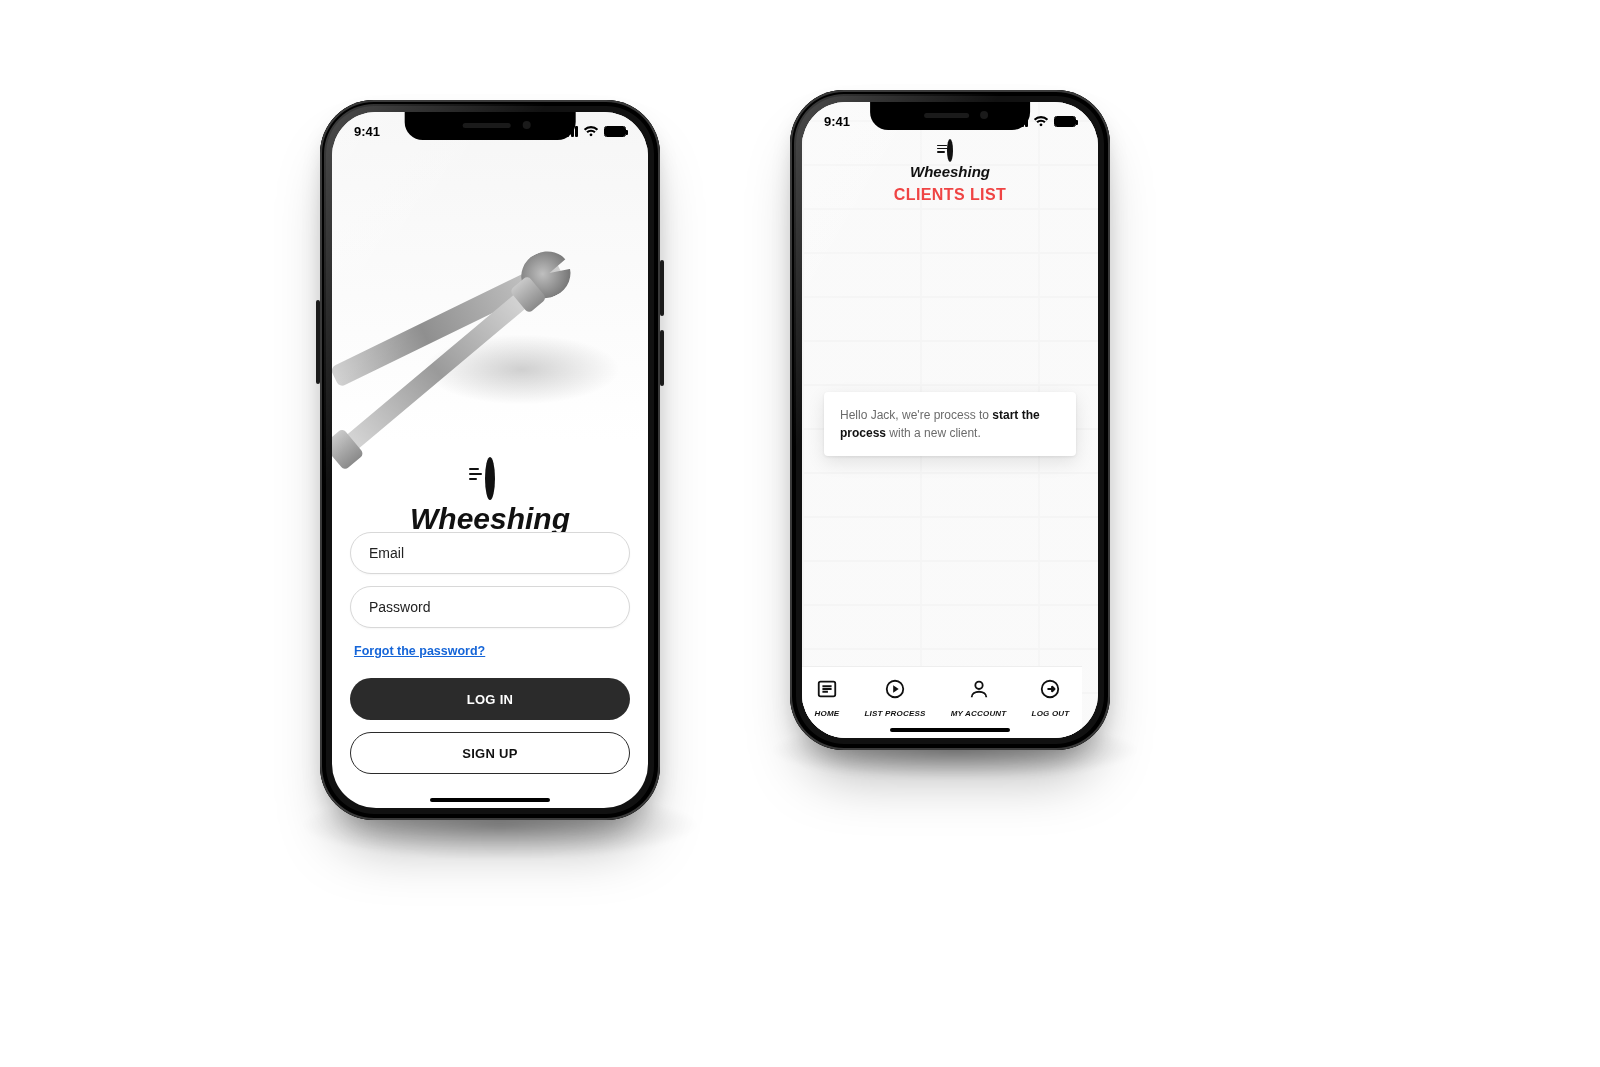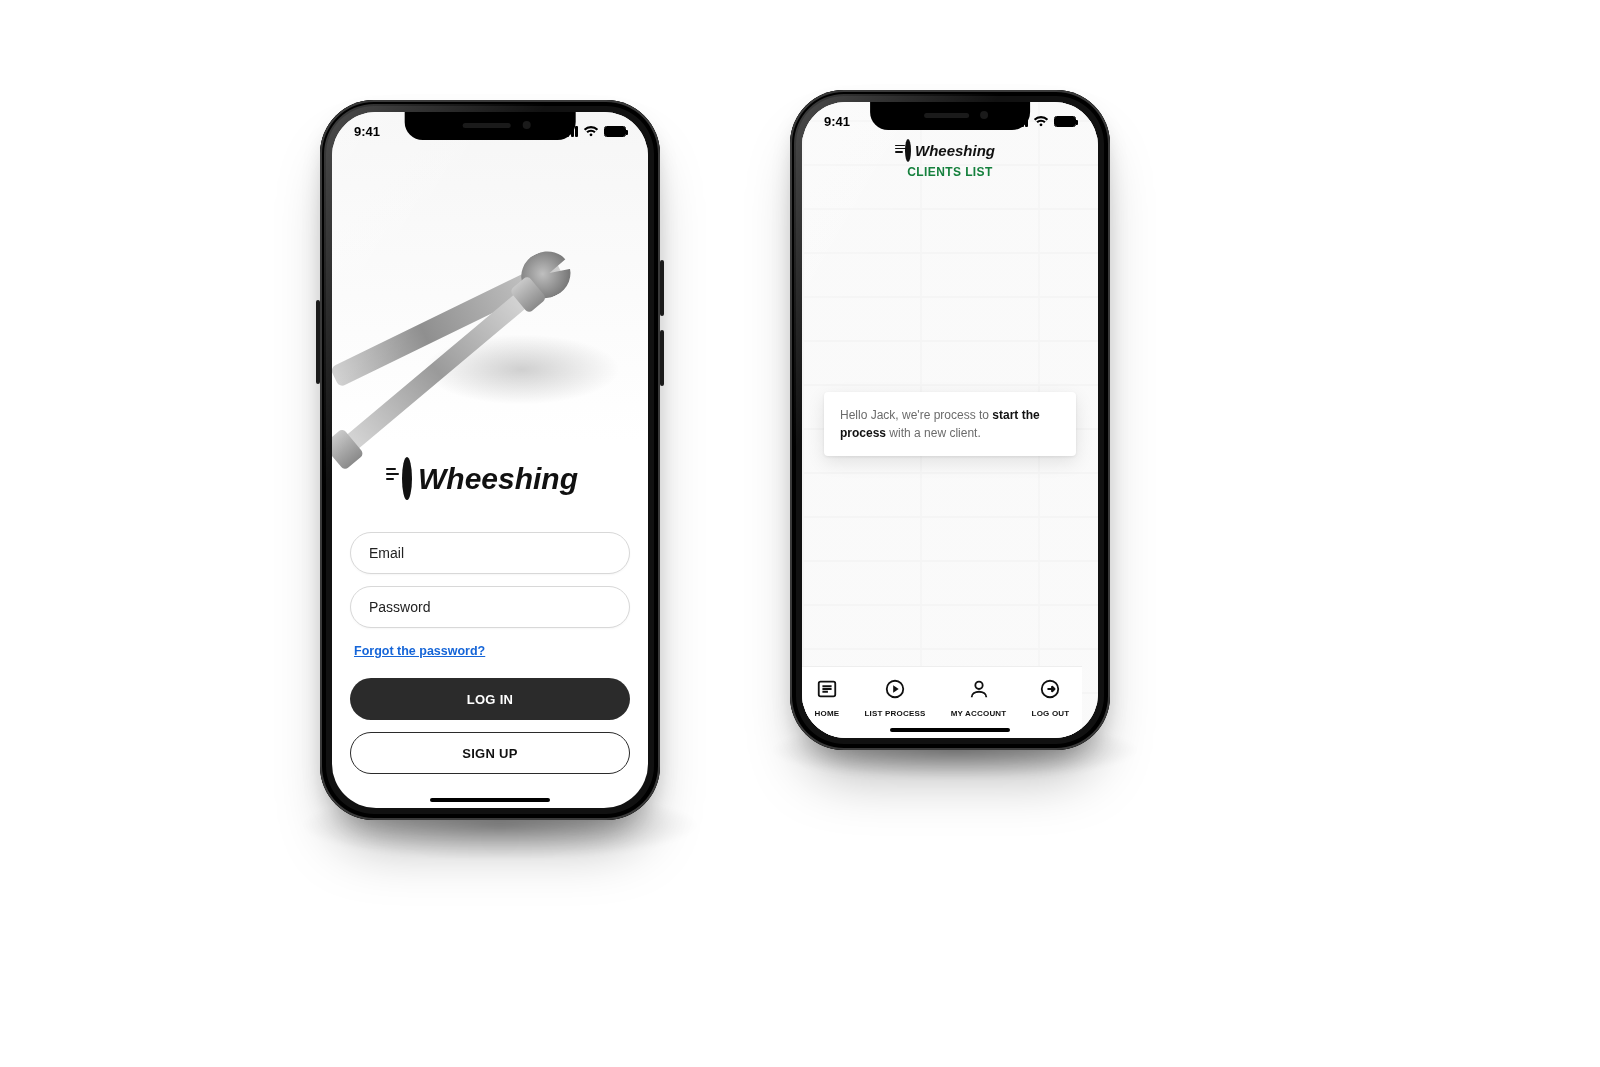--- a/index.html
+++ b/index.html
@@ -81,21 +81,21 @@
       clip-path:polygon(0 0,100% 0,100% 38%,58% 50%,100% 62%,100% 100%,0 100%);}
     .wrench.b{width:250px;height:18px;left:-20px;top:250px;transform:rotate(-40deg);
       background:linear-gradient(90deg,#dcdcdc,#9a9a9a 50%,#dcdcdc);}
     .wrench.b::before{content:"";position:absolute;left:-10px;top:-8px;width:26px;height:34px;border-radius:5px;
       background:linear-gradient(#c9c9c9,#8a8a8a);}
     .wrench.b::after{content:"";position:absolute;right:-6px;top:-6px;width:24px;height:30px;border-radius:5px;
       background:linear-gradient(#c9c9c9,#8a8a8a);}
     .brand{
       position:absolute; left:0; right:0; text-align:center;
       font-weight:800; font-style:italic; color:#111;
-      display:flex; align-items:center; justify-content:center; gap:6px;
+      display:flex; align-items:center; justify-content:center; gap:6px;flex-direction:column;
     }
     .phone.left  .brand{top:350px; font-size:30px;}
     .brand .tire{
       width:28px;height:28px;border-radius:50%;border:5px solid #111;position:relative;flex:none;
       background:
         repeating-conic-gradient(#111 0 20deg,transparent 20deg 45deg);
       box-shadow:inset 0 0 0 3px #fff;
     }
     .brand .speed{position:absolute;left:-16px;top:6px;display:flex;flex-direction:column;gap:3px;}
     .brand .speed i{display:block;height:2px;background:#111;border-radius:1px;}
@@ -122,33 +122,34 @@
         repeating-linear-gradient(90deg, #eaeaea 0 2px, transparent 2px 118px),
         #f3f3f3;
     }
     .clients-header{
       position:absolute;top:40px;left:0;right:0;text-align:center;z-index:2;
     }
     .clients-header .brand{position:static;font-size:15px;gap:4px;}
     .clients-header .brand .tire{width:15px;height:15px;border-width:3px;box-shadow:inset 0 0 0 1.5px #fff;}
     .clients-header .brand .speed{left:-10px;top:3px;gap:2px;}
     .clients-header .brand .speed i{height:1.2px;}
-    .clients-header h2{font-size:12px;font-weight:600;letter-spacing:.4px;margin-top:6px;color:#15803d;}
+    .clients-header h2{font-size:16px;font-weight:600;letter-spacing:.4px;margin-top:6px;color:#ef4444;}
     .welcome-card{
       position:absolute;left:22px;right:22px;top:290px;z-index:2;
       background:#fff;border-radius:4px;padding:14px 16px;
       box-shadow:0 6px 18px rgba(0,0,0,.10),0 1px 3px rgba(0,0,0,.08);
       font-size:12px;color:#6b6b6b;line-height:1.5;
     }
     .welcome-card b{color:#111;font-weight:700;}
     .tab-bar{
       position:absolute;left:0;right:16px;bottom:0;height:72px;background:#fff;z-index:3;
       display:flex;justify-content:space-around;align-items:center;
       border-top:1px solid #eee;
       padding-bottom:10px;
+      font-style:italic;
     }
     .tab{display:flex;flex-direction:column;align-items:center;gap:5px;color:#111;cursor:pointer;}
     .tab span.lbl{font-size:8px;font-weight:600;letter-spacing:.2px;}
     .tab svg{width:22px;height:22px;}
     .home-ind{position:absolute;bottom:6px;left:50%;transform:translateX(-50%);width:120px;height:4px;border-radius:3px;background:#000;z-index:4;}
     
     .floor-shadow{position:absolute;background:radial-gradient(ellipse at center,rgba(0,0,0,.28),transparent 70%);filter:blur(2px);}
     .floor-shadow.l{left:300px;top:790px;width:400px;height:70px;}
     .floor-shadow.r{left:770px;top:720px;width:370px;height:60px;}
   </style>

